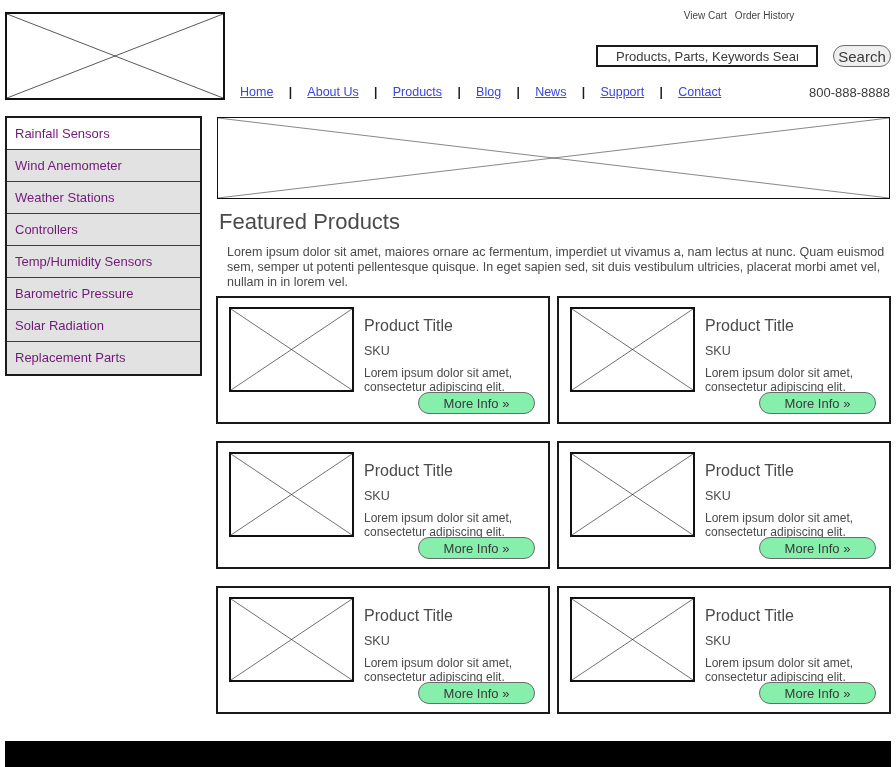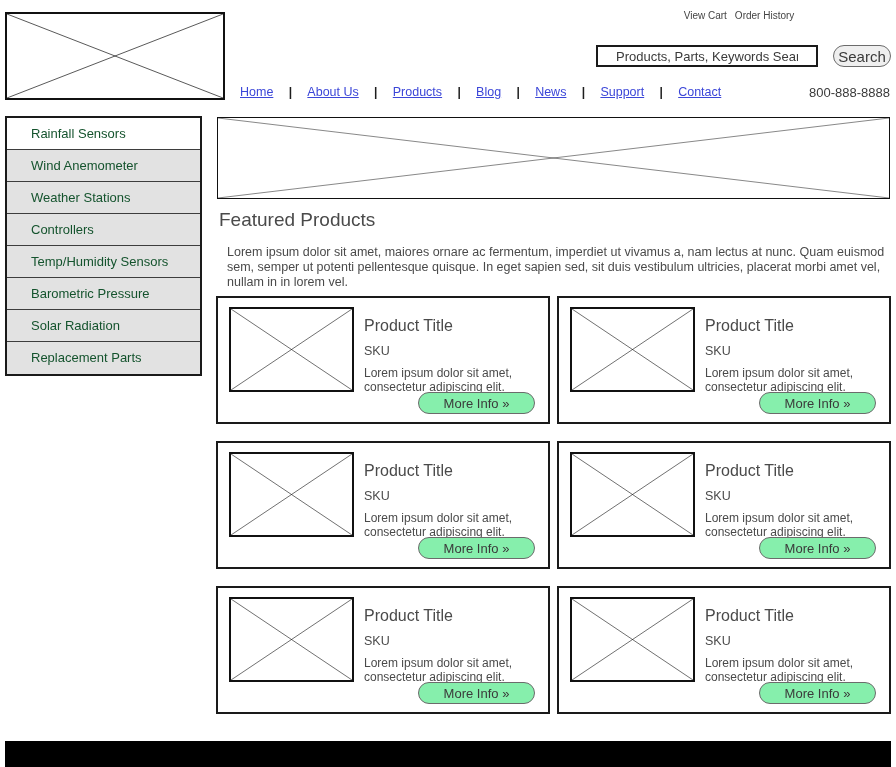--- a/index.html
+++ b/index.html
@@ -90,40 +90,40 @@
   
   #sidebar {
     position: absolute; left: 5px; top: 116px;
     width: 197px;
     border: 2px solid #1a1a1a;
     background: #e2e2e2;
   }
   .side-item {
     height: 32px;
     line-height: 31px;
-    padding-left: 24px;
+    padding-left: 8px;
     font-size: 13px;
-    color: #14532d;
+    color: #701a75;
     background: #e2e2e2;
     border-bottom: 1.5px solid #3d3d3d;
     cursor: pointer;
     overflow: hidden;
     white-space: nowrap;
   }
   .side-item.active { background: #ffffff; }
   .side-item:last-child { border-bottom: none; }
 
   
   #banner { position: absolute; left: 217px; top: 117px; width: 673px; height: 82px; }
   #banner.ph { border-width: 1.5px; }
 
   
   #featured-title {
     position: absolute; left: 219px; top: 209px;
-    font-size: 19px; font-weight: normal; color: #4a4a4a;
+    font-size: 22px; font-weight: normal; color: #4a4a4a;
     margin: 0;
   }
   #featured-desc {
     position: absolute; left: 219px; top: 237px;
     width: 672px;
     font-size: 12.5px; line-height: 15px; color: #4a4a4a;
     margin: 8px;
   }
 
   

